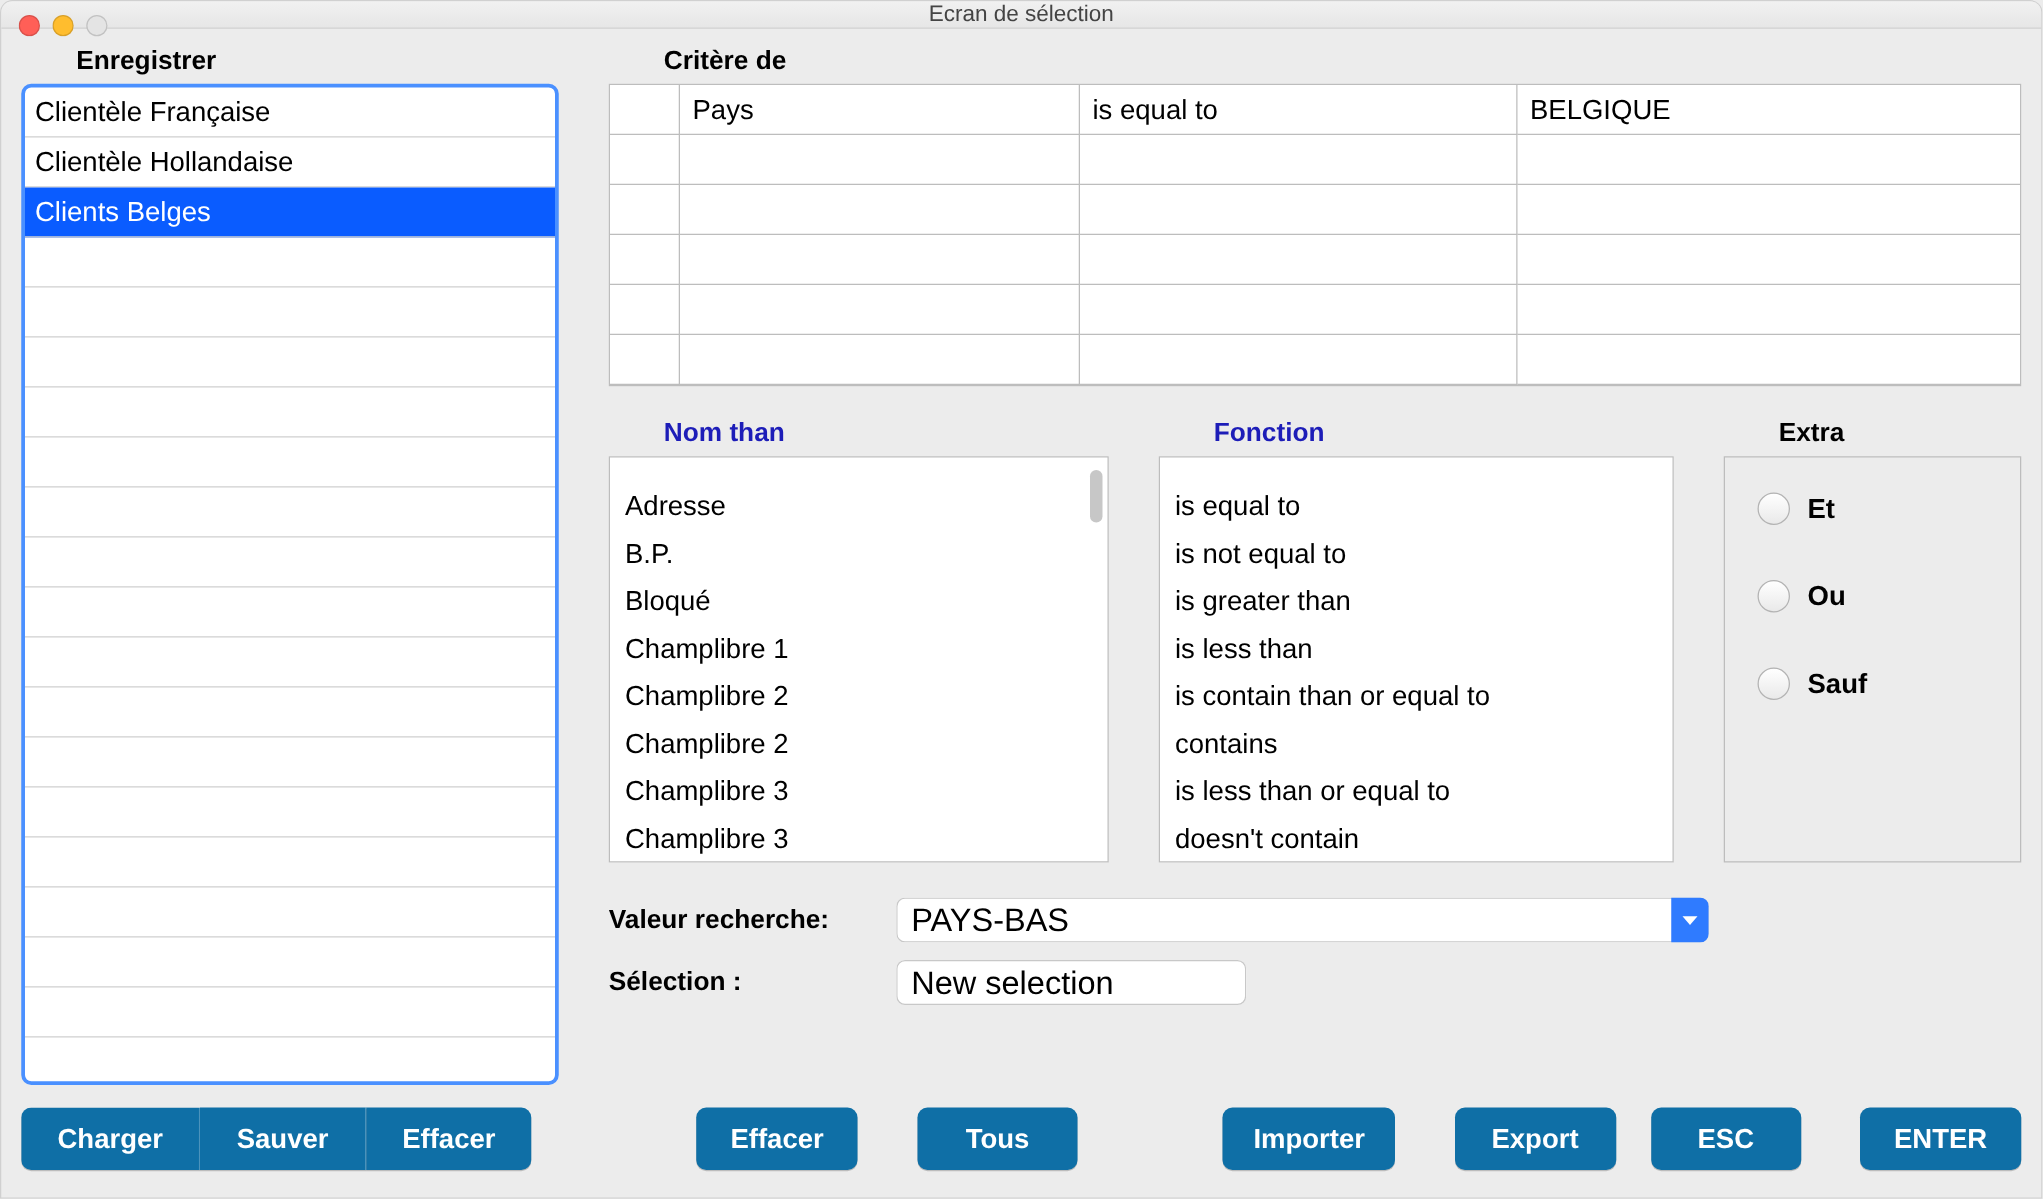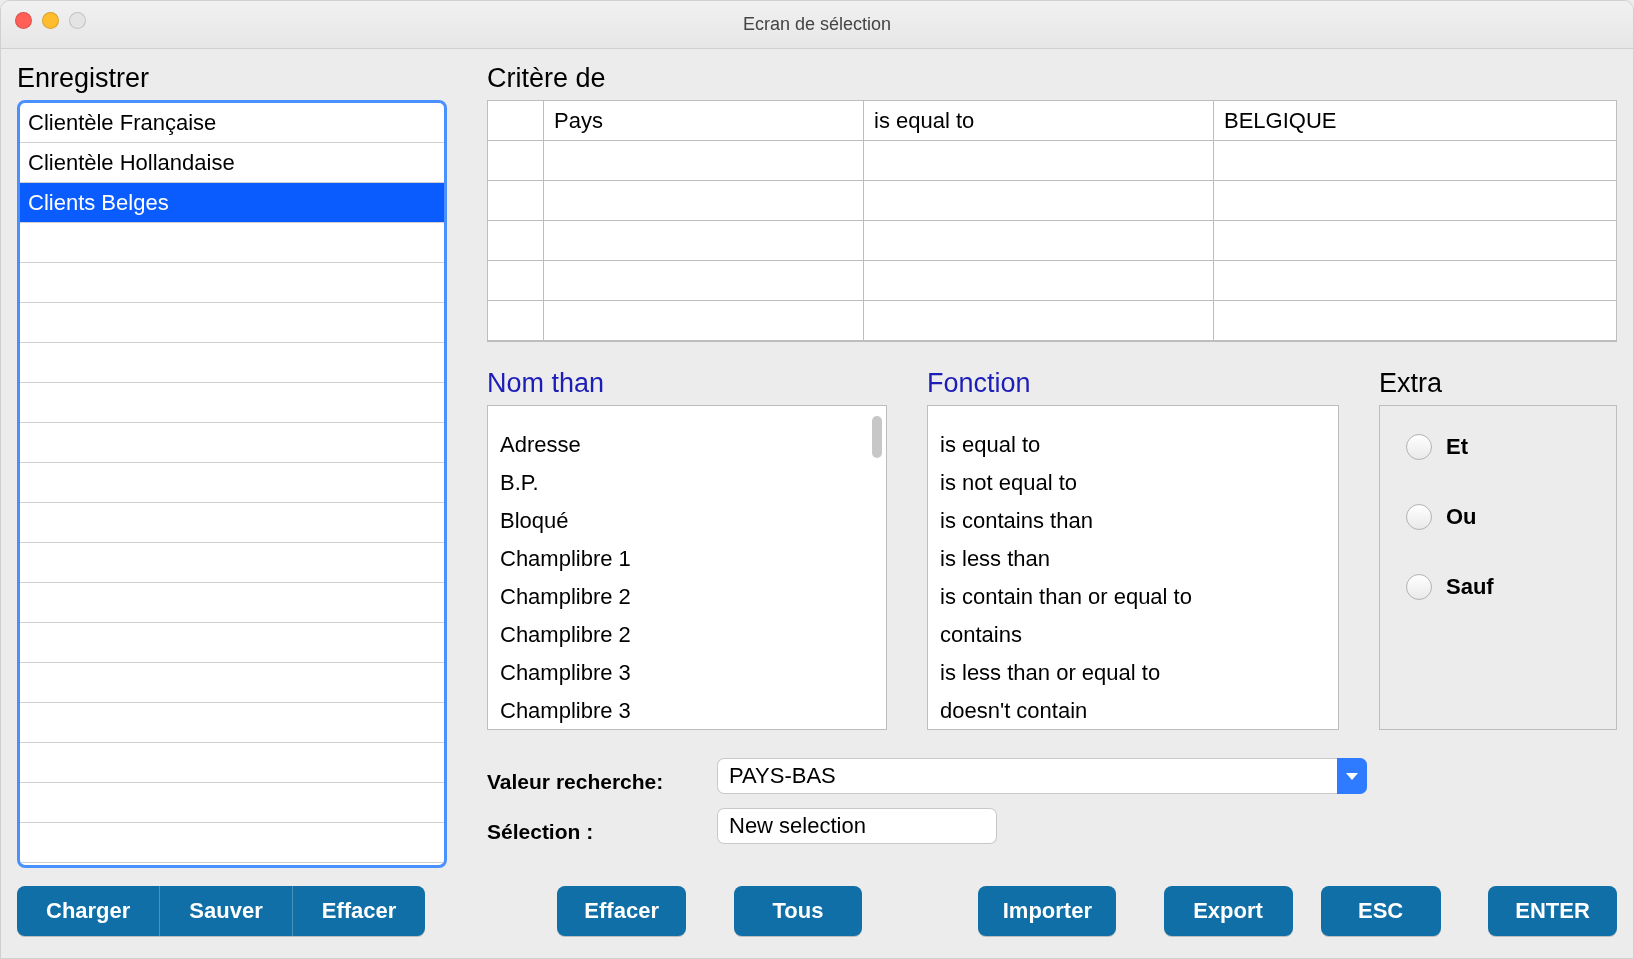--- a/index.html
+++ b/index.html
@@ -14,39 +14,39 @@
   .window {
     width: 1634px; height: 959px;
     background: #ececec;
     display: flex; flex-direction: column;
     border: 1px solid #d0d0d0;
     border-top-left-radius: 10px;
     border-top-right-radius: 10px;
     overflow: hidden;
   }
   .titlebar {
-    height: 48px;
+    height: 22px;
     background: linear-gradient(#f1f1f1,#e6e6e6);
     border-bottom: 1px solid #d0d0d0;
-    display: flex; align-items: center;
+    display: flex; align-items: flex-end;
     position: relative;
   }
   .traffic { position: absolute; left: 14px; top: 11px; display: flex; gap: 10px; }
   .tl { width: 17px; height: 17px; border-radius: 50%; border:1px solid rgba(0,0,0,.15);}
   .tl.red{background:#ff5f57}.tl.yellow{background:#ffbd2e}.tl.grey{background:#e4e4e4}
   .title { margin: 0 auto; font-size: 18px; color:#444;}
   .body {
     flex: 1;
     display: flex;
     gap: 40px;
     padding: 14px 16px 0 16px;
   }
   .left { width: 430px; display:flex; flex-direction:column; }
   .right{ flex:1; display:flex; flex-direction:column; }
-  .section-label{ font-weight:400; font-size:27px; margin-bottom:6px;}
+  .section-label{ font-weight:700; font-size:21px; margin-bottom:6px;margin-left:44px;}
   .section-label.blue{ color:#1d1db8; }
   .saved-list{
     flex:1;
     border:3px solid #4a90ff;
     border-radius:8px;
     background:#fff;
     overflow:hidden;
     display:flex; flex-direction:column;
   }
   .saved-item{
@@ -99,29 +99,29 @@
     border:1px solid #bdbdbd; background:#ececec;
     height:325px; padding:28px 26px;
     display:flex; flex-direction:column; gap:44px;
   }
   .radio-row{ display:flex; align-items:center; gap:14px; font-weight:700; font-size:22px; cursor:default;}
   .radio-circle{
     width:26px;height:26px;border-radius:50%;
     border:1px solid #b3b3b3;
     background:linear-gradient(#fff,#e9e9e9);
   }
-  .form-row{ display:flex; align-items:flex-end; margin-top:28px; gap:18px;}
+  .form-row{ display:flex; align-items:center; margin-top:28px; gap:18px;}
   .form-label{ font-weight:700; width:212px; font-size:21px;}
   .combo{
     display:flex; align-items:stretch;
     height:36px; border-radius:7px; overflow:hidden;
     box-shadow:0 0 0 1px #c8c8c8 inset; background:#fff;
   }
   .combo-input{
-    flex:1; border:none; outline:none; font-size:22px; padding:0 12px;
+    flex:1; border:none; outline:none; font-size:26px; padding:0 12px;
     background:transparent;
   }
   .combo-btn{
     width:30px; background:#2f7bff;
     display:flex;align-items:center;justify-content:center;
     color:#fff;
   }
   .chevdown::after{content:"";display:block;width:0;height:0;border-left:6px solid transparent;border-right:6px solid transparent;border-top:7px solid #fff;}
   .footer{
     display:flex; align-items:center;
@@ -244,21 +244,21 @@
               </div>
             <div class="scroll-thumb"></div>
           </div>
         </div>
         <div class="func-col">
           <div class="section-label blue">Fonction</div>
           <div class="listbox">
             <div class="lb-inner" id="func-list">
                 <div class="lb-item">is equal to</div>
                 <div class="lb-item">is not equal to</div>
-                <div class="lb-item">is contains than</div>
+                <div class="lb-item">is greater than</div>
                 <div class="lb-item">is less than</div>
                 <div class="lb-item">is contain than or equal to</div>
                 <div class="lb-item">contains</div>
                 <div class="lb-item">is less than or equal to</div>
                 <div class="lb-item">doesn't contain</div>
               </div>
           </div>
         </div>
         <div class="extra-col">
           <div class="section-label">Extra</div>

